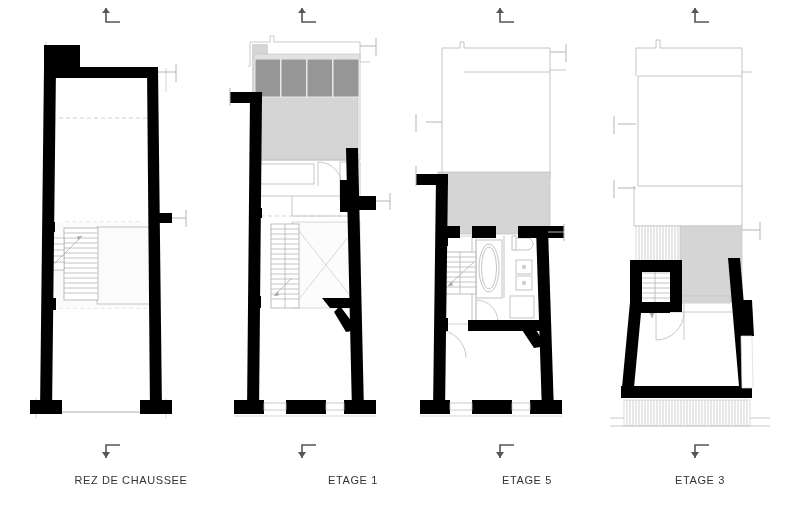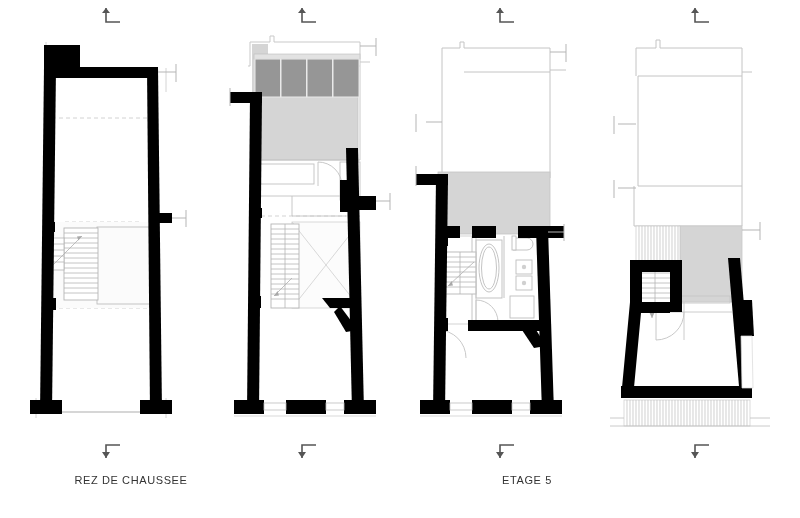--- a/index.html
+++ b/index.html
@@ -495,15 +495,17 @@
       <line x1="14" y1="116" x2="14" y2="134"></line>
       <line x1="18" y1="188" x2="36" y2="188"></line>
       <line x1="14" y1="180" x2="14" y2="198"></line>
       <line x1="142" y1="230" x2="160" y2="230"></line>
       <line x1="160" y1="222" x2="160" y2="240"></line>
     </g>
   </svg>
   </div>
 
   <div class="caption cap-1">REZ DE CHAUSSEE</div>
+  <div class="caption cap-2">ETAGE 1</div>
   <div class="caption cap-3">ETAGE 5</div>
+  <div class="caption cap-4">ETAGE 3</div>
 
 </div>
 
 </body></html>

